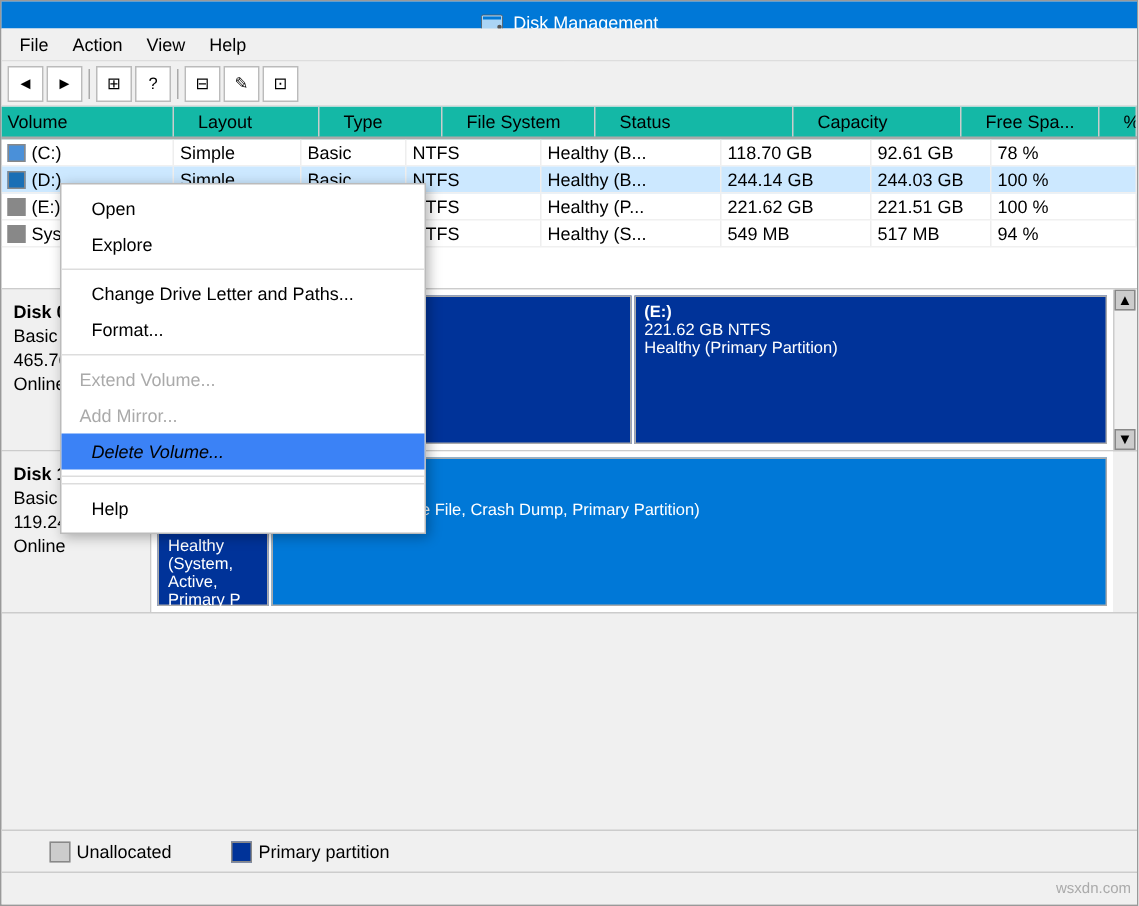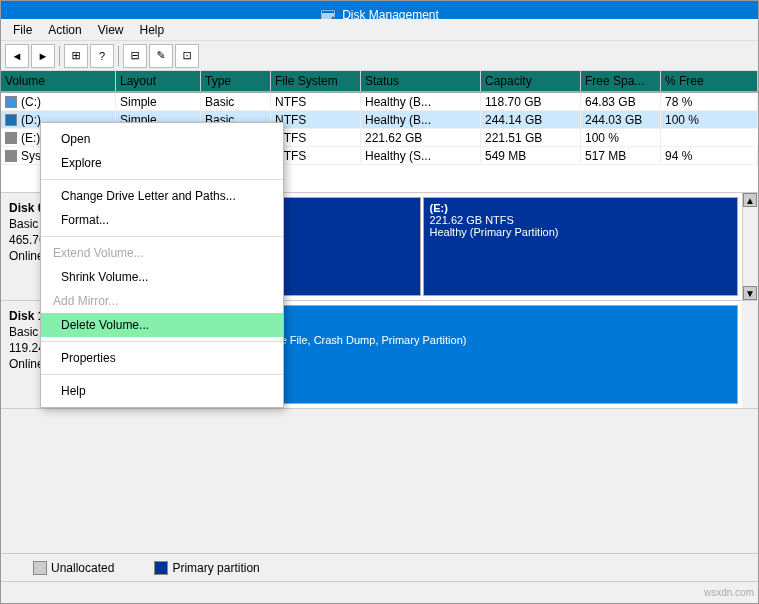--- a/index.html
+++ b/index.html
@@ -96,23 +96,24 @@
     .toolbar-sep {
       width: 1px;
       height: 20px;
       background: #aaa;
       margin: 0 2px;
     }
 
     .table-header {
       display: grid;
       grid-template-columns: 115px 85px 70px 90px 120px 100px 80px 1fr;
-      background: #0f766e;
+      background: #14b8a6;
       border-bottom: 2px solid #aaa;
       height: 22px;
+      gap: 12px;
     }
     .th {
       padding: 2px 4px;
       border-right: 1px solid #ccc;
       font-weight: 400;
       font-size: 12px;
       display: flex;
       align-items: center;
       cursor: pointer;
       white-space: nowrap;
@@ -165,22 +166,23 @@
       z-index: 100;
       padding: 4px 0;
     }
     .ctx-item {
       padding: 5px 20px;
       cursor: pointer;
       font-size: 12px;
       white-space: nowrap;
     }
     .ctx-item.highlighted {
-      background: #86efac;
+      background: #3b82f6;
       color: black;
+      font-style: italic;
     }
     .ctx-item.disabled {
       color: #aaa;
       cursor: default;
       padding-left: 12px;
     }
     .ctx-separator {
       height: 1px;
       background: #ddd;
       margin: 4px 0;
@@ -341,21 +343,21 @@
       <div class="table-row">
         <div class="td">
           <span class="vol-icon" style="background:#4a90d9;"></span>
           <span>(C:)</span>
         </div>
         <div class="td">Simple</div>
         <div class="td">Basic</div>
         <div class="td">NTFS</div>
         <div class="td">Healthy (B...</div>
         <div class="td">118.70 GB</div>
-        <div class="td">64.83 GB</div>
+        <div class="td">92.61 GB</div>
         <div class="td">78 %</div>
       </div>
       <div class="table-row selected">
         <div class="td">
           <span class="vol-icon blue"></span>
           <span>(D:)</span>
         </div>
         <div class="td">Simple</div>
         <div class="td">Basic</div>
         <div class="td">NTFS</div>
@@ -365,20 +367,21 @@
         <div class="td">100 %</div>
       </div>
       <div class="table-row">
         <div class="td">
           <span class="vol-icon" style="background:#888;"></span>
           <span>(E:)</span>
         </div>
         <div class="td"></div>
         <div class="td"></div>
         <div class="td">NTFS</div>
+        <div class="td">Healthy (P...</div>
         <div class="td">221.62 GB</div>
         <div class="td">221.51 GB</div>
         <div class="td">100 %</div>
       </div>
       <div class="table-row">
         <div class="td">
           <span class="vol-icon" style="background:#888;"></span>
           <span>Sys...</span>
         </div>
         <div class="td"></div>
@@ -460,22 +463,20 @@
   </div>
 
   <div class="context-menu">
     <div class="ctx-item">Open</div>
     <div class="ctx-item">Explore</div>
     <div class="ctx-separator"></div>
     <div class="ctx-item">Change Drive Letter and Paths...</div>
     <div class="ctx-item">Format...</div>
     <div class="ctx-separator"></div>
     <div class="ctx-item disabled">Extend Volume...</div>
-    <div class="ctx-item">Shrink Volume...</div>
     <div class="ctx-item disabled">Add Mirror...</div>
     <div class="ctx-item highlighted">Delete Volume...</div>
     <div class="ctx-separator"></div>
-    <div class="ctx-item">Properties</div>
     <div class="ctx-separator"></div>
     <div class="ctx-item">Help</div>
   </div>
 
 </div>
 
 </body></html>

